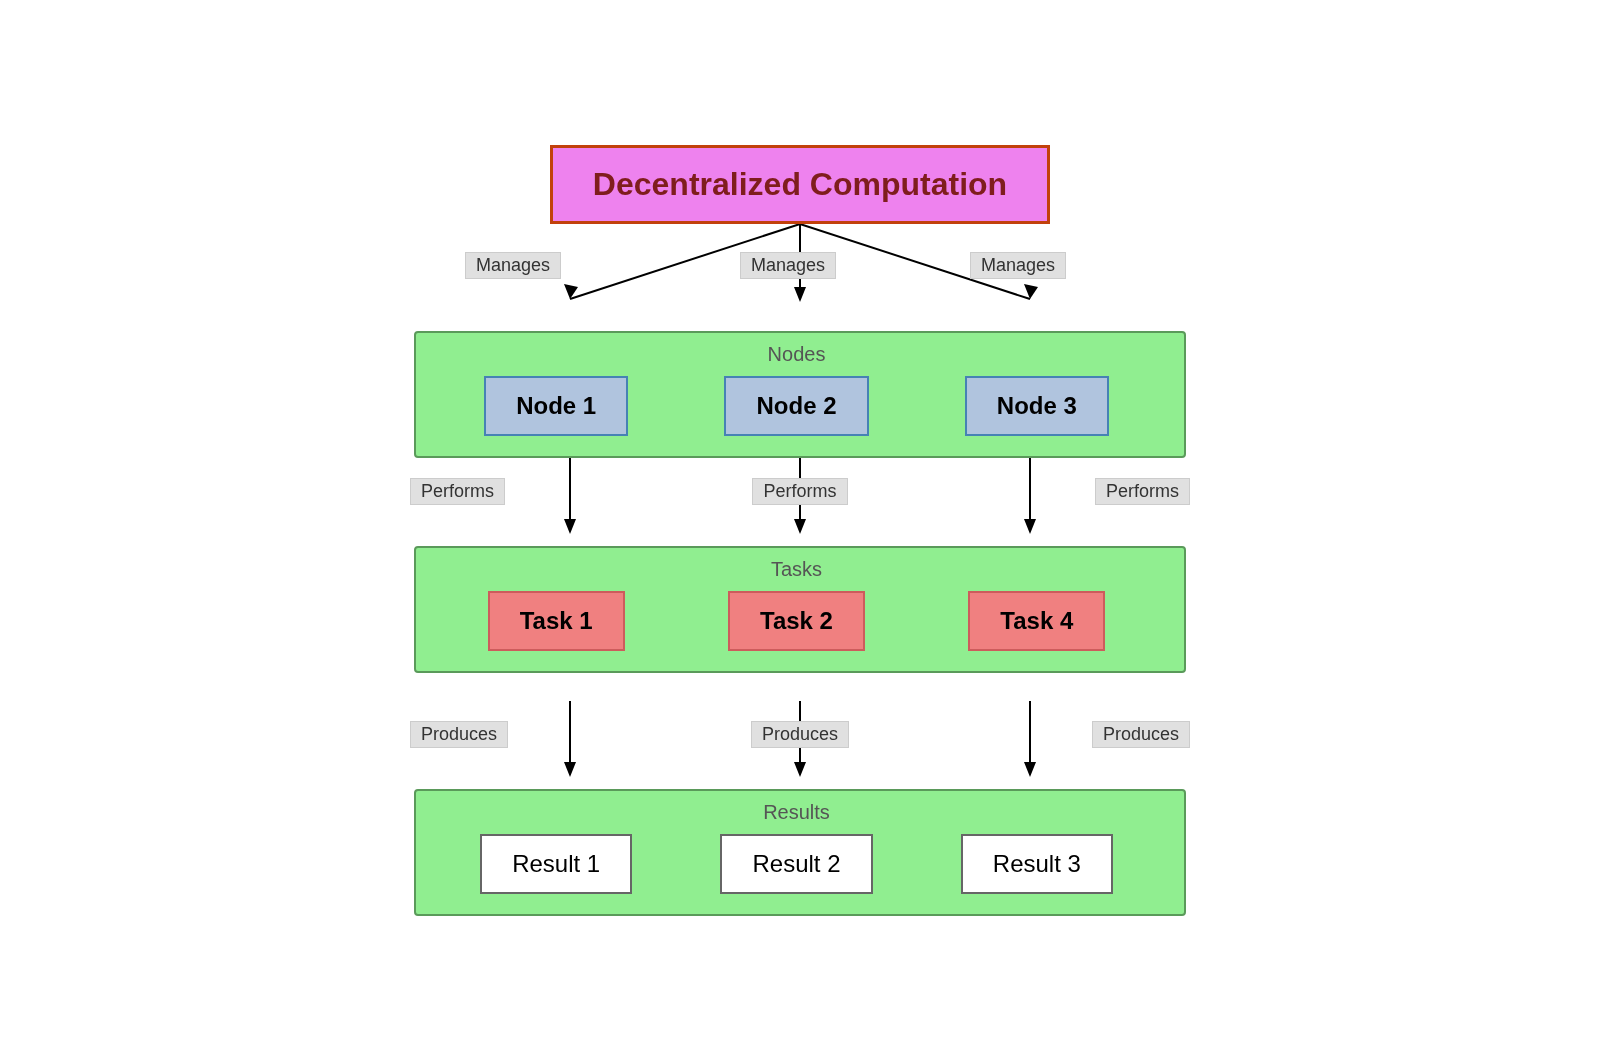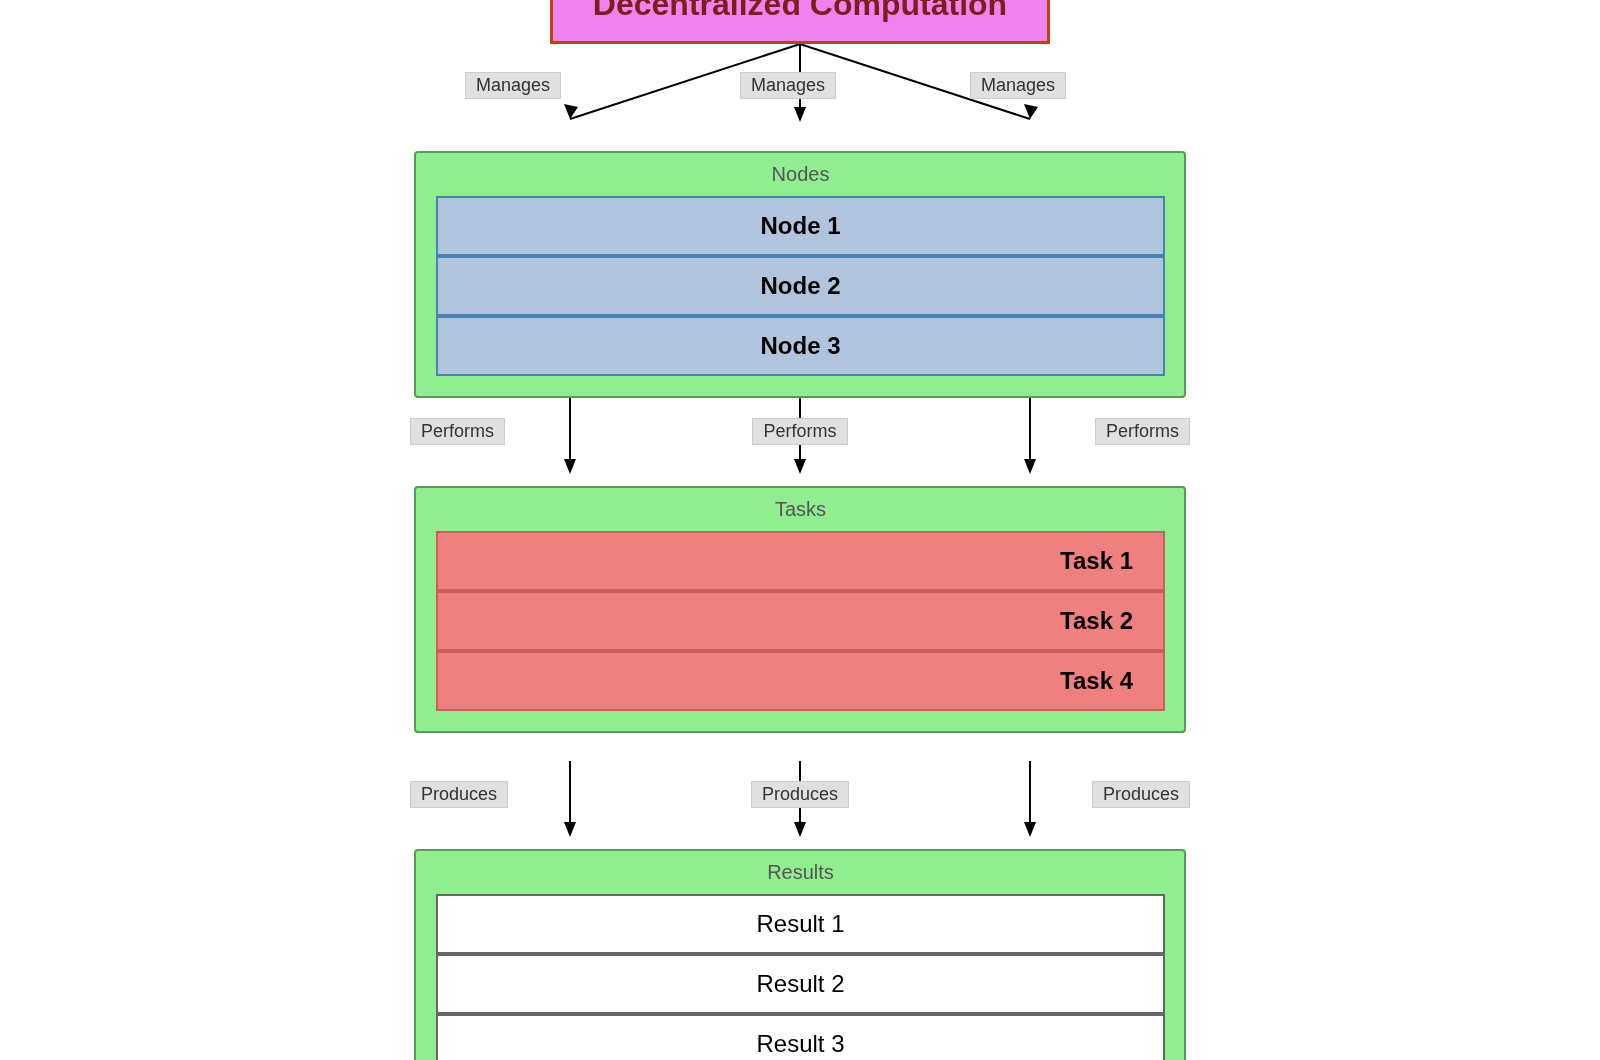--- a/index.html
+++ b/index.html
@@ -48,34 +48,34 @@
 
     
     .group-box {
       background: #90ee90;
       border: 2px solid #5a9a5a;
       border-radius: 4px;
       width: 772px;
       display: flex;
       flex-direction: column;
       align-items: center;
-      padding: 10px 19px 20px 20px;
+      padding: 10px 27px 20px 20px;
       position: relative;
     }
 
     .group-label {
       font-size: 20px;
       color: #555;
       margin-bottom: 10px;
       align-self: center;
     }
 
     .group-items {
       display: flex;
-      flex-direction: column;
+      flex-direction: row;
       justify-content: space-around;
       width: 100%;
     }
 
     
     .node-box {
       background: #b0c4de;
       border: 2px solid #4682b4;
       padding: 14px 30px;
       font-size: 24px;

